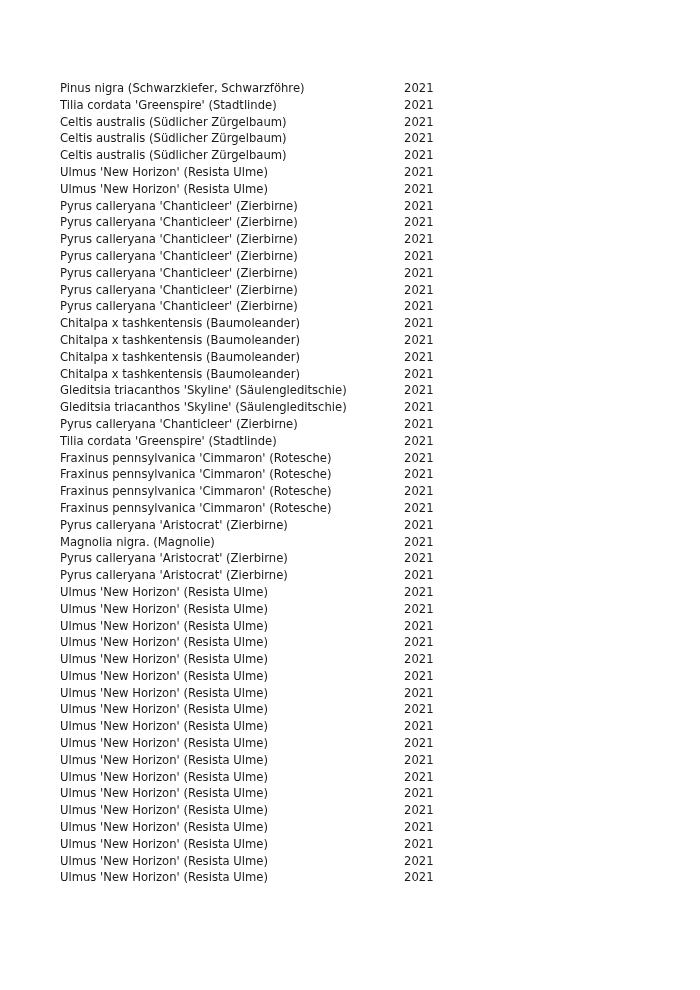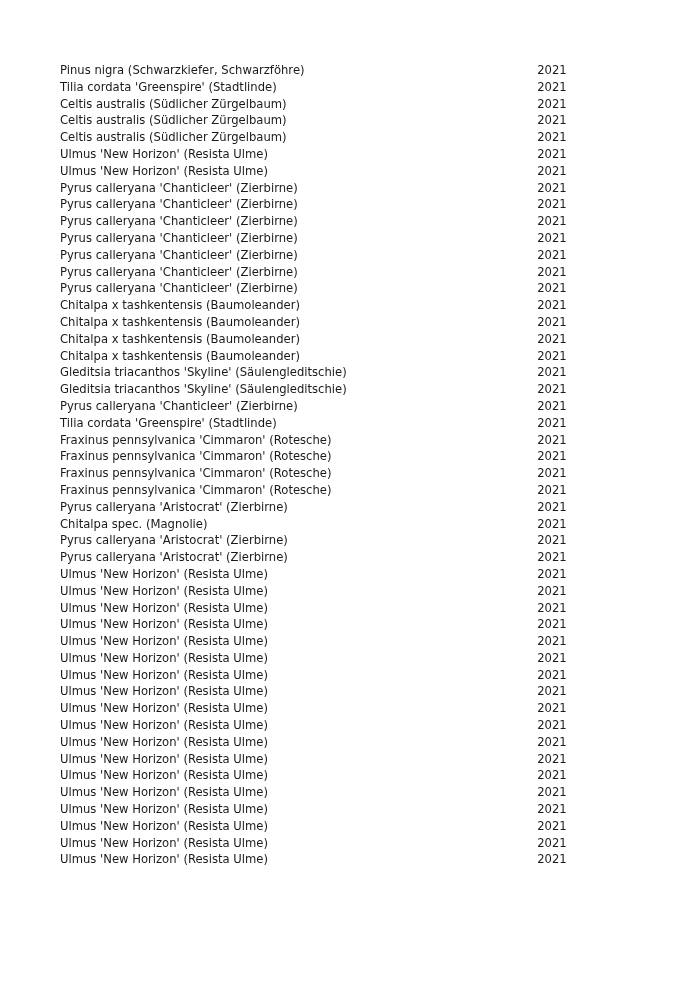--- a/index.html
+++ b/index.html
@@ -13,21 +13,21 @@
     font-family: "DejaVu Sans", "Liberation Sans", sans-serif;
     color: #1a1a1a;
     overflow: hidden;
   }
   .page {
     position: relative;
     width: 700px;
     height: 990px;
     background: #ffffff;
     box-sizing: border-box;
-    padding: 62px 0 0 0;
+    padding: 80px 0 0 0;
   }
   .tree-table {
     width: 100%;
     border-collapse: collapse;
     table-layout: fixed;
   }
   .tree-table td {
     padding: 0;
     vertical-align: top;
     line-height: 16.8px;
@@ -37,21 +37,20 @@
   }
   td.col-name {
     width: 404px;
     padding-left: 60px;
     box-sizing: border-box;
   }
   td.col-year {
     width: 296px;
     box-sizing: border-box;
     padding-left: 0;
-    text-align: center;
   }
 </style>
 </head>
 <body>
 
 <div class="page">
   <table class="tree-table">
     <tbody>
         <tr>
           <td class="col-name">Pinus nigra (Schwarzkiefer, Schwarzföhre)</td>
@@ -155,21 +154,21 @@
         </tr>
         <tr>
           <td class="col-name">Fraxinus pennsylvanica 'Cimmaron' (Rotesche)</td>
           <td class="col-year">2021</td>
         </tr>
         <tr>
           <td class="col-name">Pyrus calleryana 'Aristocrat' (Zierbirne)</td>
           <td class="col-year">2021</td>
         </tr>
         <tr>
-          <td class="col-name">Chitalpa spec. (Magnolie)</td>
+          <td class="col-name">Magnolia nigra. (Magnolie)</td>
           <td class="col-year">2021</td>
         </tr>
         <tr>
           <td class="col-name">Pyrus calleryana 'Aristocrat' (Zierbirne)</td>
           <td class="col-year">2021</td>
         </tr>
         <tr>
           <td class="col-name">Pyrus calleryana 'Aristocrat' (Zierbirne)</td>
           <td class="col-year">2021</td>
         </tr>

